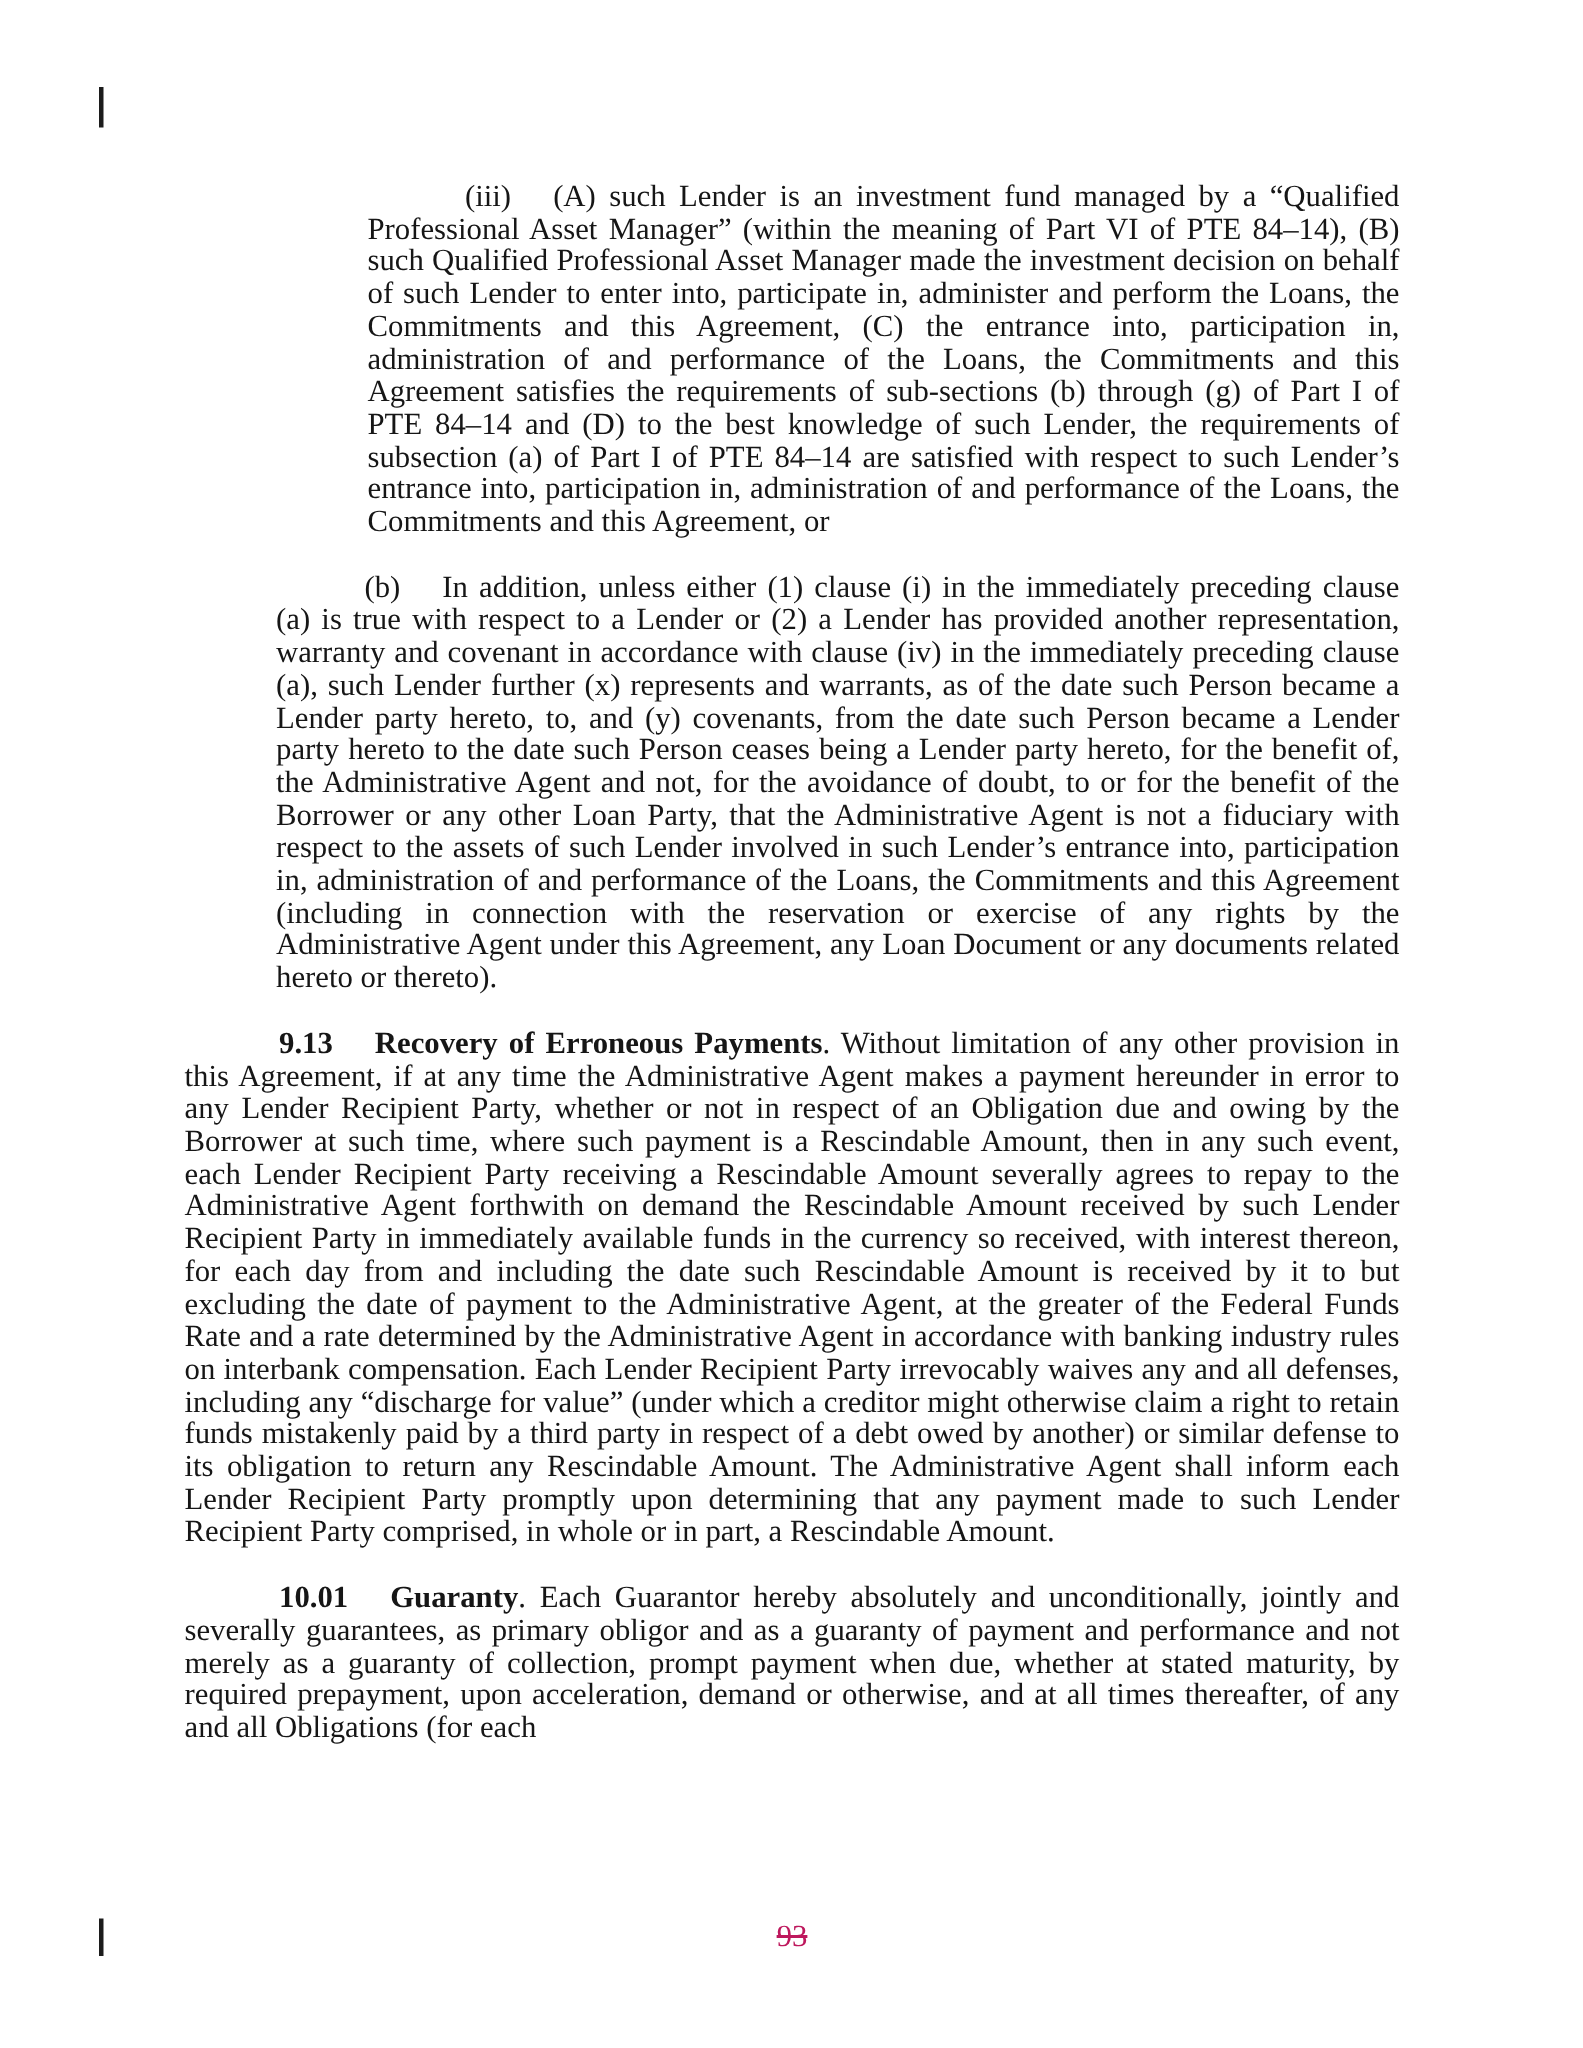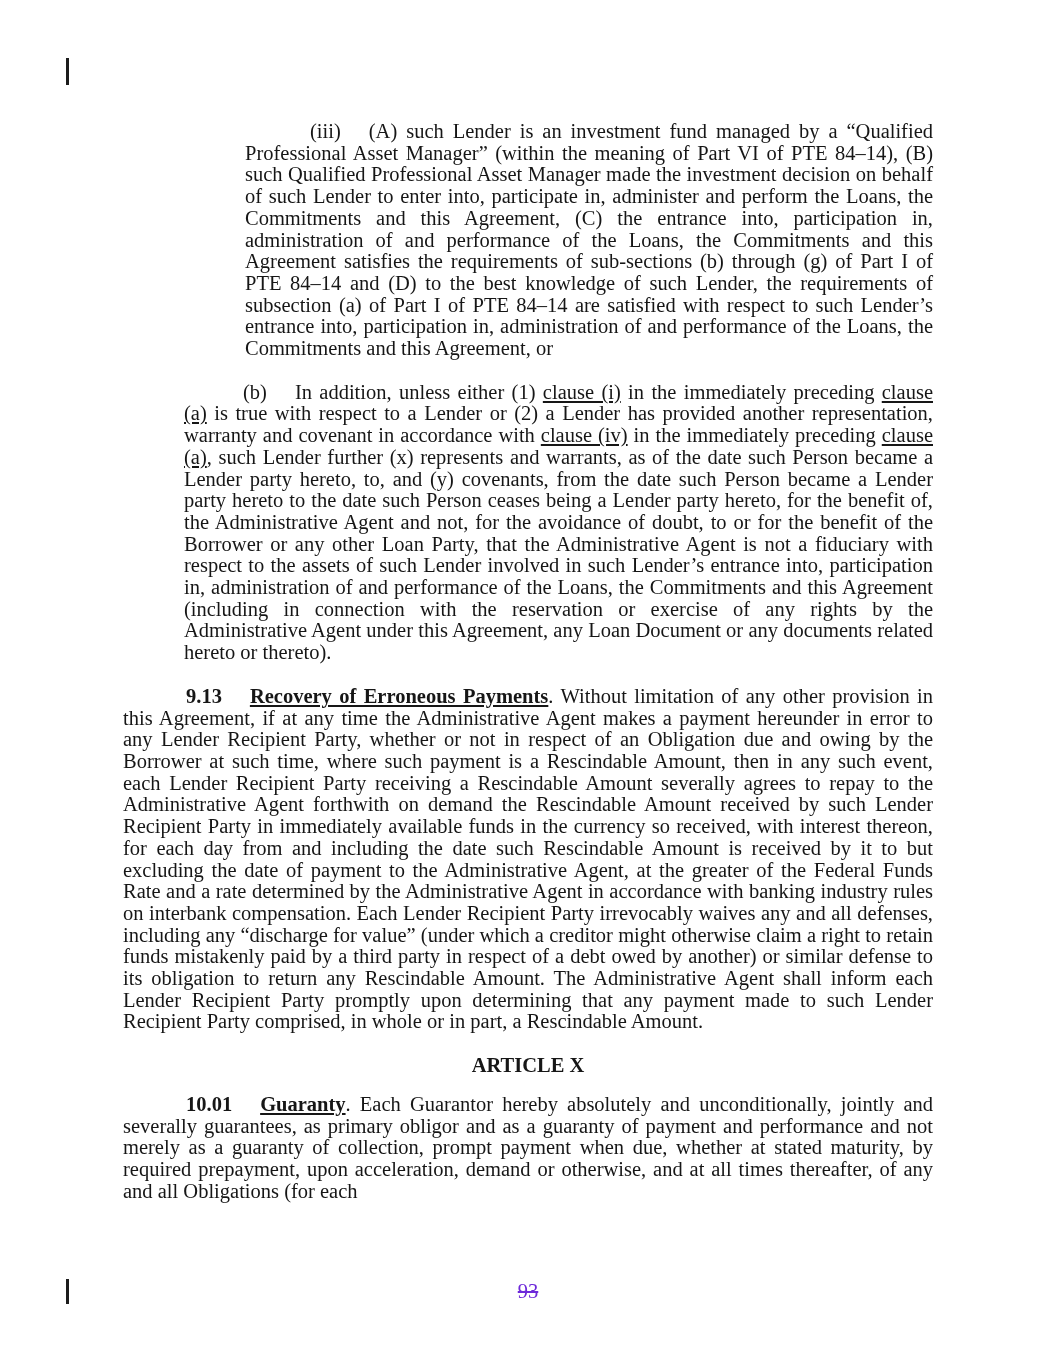--- a/index.html
+++ b/index.html
@@ -53,48 +53,47 @@
   .heading {
     font-size: 20.5px;
     line-height: 21.7px;
     font-weight: bold;
     text-align: center;
     margin: 0 0 17px 0;
   }
   .h-guaranty { margin-bottom: 25px; }
   .tab { display: inline-block; width: 28px; }
   .b { font-weight: bold; }
-  .u { text-decoration: underline; }
+  .u { }
   .footer {
     position: absolute;
     left: 123px;
     top: 1281px;
     width: 810px;
     text-align: center;
     font-size: 20.5px;
     line-height: 21.7px;
   }
   .page-num {
-    color: #6d28d9;
+    color: #be185d;
     text-decoration: line-through;
   }
 </style>
 </head>
 <body>
 
 <div class="page">
 
   <div class="change-bar bar-top"></div>
   <div class="change-bar bar-bottom"></div>
 
   <div class="text-block">
     <p class="para p-block"><span>(iii)</span><span class="tab"></span><span>(A) such Lender is an investment fund managed by a “Qualified Professional Asset Manager” (within the meaning of Part VI of PTE 84–14), (B) such Qualified Professional Asset Manager made the investment decision on behalf of such Lender to enter into, participate in, administer and perform the Loans, the Commitments and this Agreement, (C) the entrance into, participation in, administration of and performance of the Loans, the Commitments and this Agreement satisfies the requirements of sub-sections (b) through (g) of Part I of PTE 84–14 and (D) to the best knowledge of such Lender, the requirements of subsection (a) of Part I of PTE 84–14 are satisfied with respect to such Lender’s entrance into, participation in, administration of and performance of the Loans, the Commitments and this Agreement, or</span></p>
     <p class="para p-sub"><span>(b)</span><span class="tab"></span><span>In addition, unless either (1) </span><span class="u">clause (i)</span><span> in the immediately preceding </span><span class="u">clause (a)</span><span> is true with respect to a Lender or (2) a Lender has provided another representation, warranty and covenant in accordance with </span><span class="u">clause (iv)</span><span> in the immediately preceding </span><span class="u">clause (a)</span><span>, such Lender further (x) represents and warrants, as of the date such Person became a Lender party hereto, to, and (y) covenants, from the date such Person became a Lender party hereto to the date such Person ceases being a Lender party hereto, for the benefit of, the Administrative Agent and not, for the avoidance of doubt, to or for the benefit of the Borrower or any other Loan Party, that the Administrative Agent is not a fiduciary with respect to the assets of such Lender involved in such Lender’s entrance into, participation in, administration of and performance of the Loans, the Commitments and this Agreement (including in connection with the reservation or exercise of any rights by the Administrative Agent under this Agreement, any Loan Document or any documents related hereto or thereto).</span></p>
     <p class="para p-section"><span class="b">9.13</span><span class="tab"></span><span class="b u">Recovery of Erroneous Payments</span><span>.  Without limitation of any other provision in this Agreement, if at any time the Administrative Agent makes a payment hereunder in error to any Lender Recipient Party, whether or not in respect of an Obligation due and owing by the Borrower at such time, where such payment is a Rescindable Amount, then in any such event, each Lender Recipient Party receiving a Rescindable Amount severally agrees to repay to the Administrative Agent forthwith on demand the Rescindable Amount received by such Lender Recipient Party in immediately available funds in the currency so received, with interest thereon, for each day from and including the date such Rescindable Amount is received by it to but excluding the date of payment to the Administrative Agent, at the greater of the Federal Funds Rate and a rate determined by the Administrative Agent in accordance with banking industry rules on interbank compensation.  Each Lender Recipient Party irrevocably waives any and all defenses, including any “discharge for value” (under which a creditor might otherwise claim a right to retain funds mistakenly paid by a third party in respect of a debt owed by another) or similar defense to its obligation to return any Rescindable Amount.  The Administrative Agent shall inform each Lender Recipient Party promptly upon determining that any payment made to such Lender Recipient Party comprised, in whole or in part, a Rescindable Amount.</span></p>
-    <div class="heading h-article">ARTICLE X</div>
     <p class="para p-section"><span class="b">10.01</span><span class="tab"></span><span class="b u">Guaranty</span><span>.  Each Guarantor hereby absolutely and unconditionally, jointly and severally guarantees, as primary obligor and as a guaranty of payment and performance and not merely as a guaranty of collection, prompt payment when due, whether at stated maturity, by required prepayment, upon acceleration, demand or otherwise, and at all times thereafter, of any and all Obligations (for each</span></p>
   </div>
 
   <div class="footer">
     <span class="page-num">93</span>
   </div>
 
 </div>
 
 </body></html>

